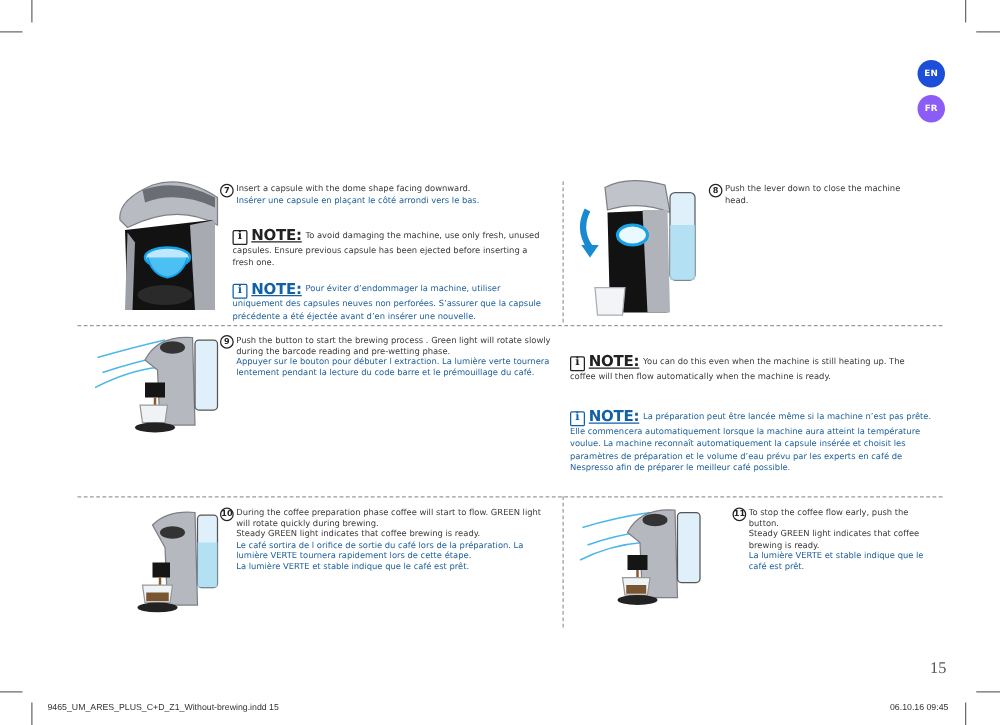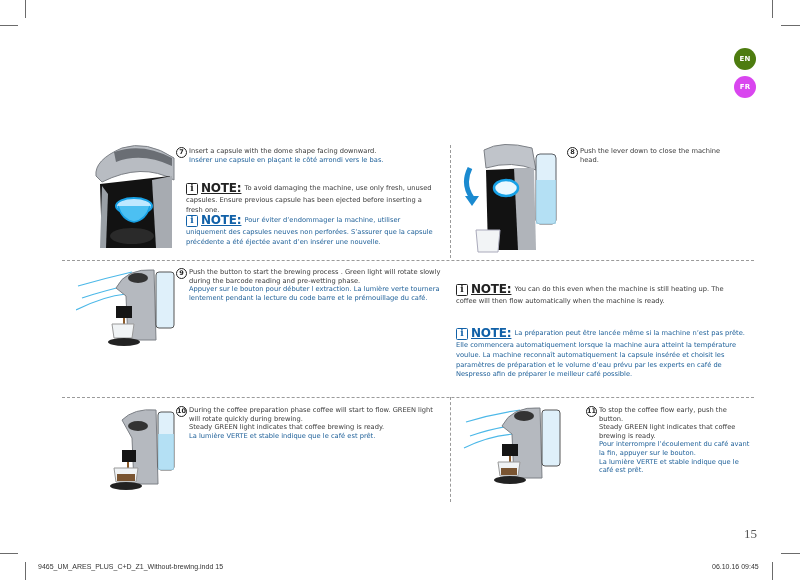--- a/index.html
+++ b/index.html
@@ -4,22 +4,22 @@
   <style>
     * { box-sizing: border-box; margin: 0; padding: 0; }
     html, body { width: 800px; height: 580px; background: #ffffff; overflow: hidden; }
     body { position: relative; font-family: "DejaVu Sans", sans-serif; color: #3a3a3a; }
 
     .crop { position: absolute; background: #6b6b6b; }
 
     .lang { position: absolute; width: 22px; height: 22px; border-radius: 50%;
             color: #fff; font-size: 7px; font-weight: bold; display: flex;
             align-items: center; justify-content: center; letter-spacing: .2px; }
-    .lang.en { left: 734px; top: 48px; background: #4d7c0f; }
-    .lang.fr { left: 734px; top: 76px; background: #d946ef; }
+    .lang.en { left: 734px; top: 48px; background: #1d4ed8; }
+    .lang.fr { left: 734px; top: 76px; background: #8b5cf6; }
 
     .hdash { position: absolute; height: 0; border-top: 1px dashed #9a9a9a; }
     .vdash { position: absolute; width: 0; border-left: 1px dashed #9a9a9a; }
 
     .step { position: absolute; font-size: 6.7px; line-height: 8.6px; }
     .step .num { position: absolute; left: 0; top: 0; width: 11px; height: 11px;
                  border: 1.3px solid #222; border-radius: 50%; font-size: 6.5px;
                  font-weight: bold; color: #222; display: flex; align-items: center;
                  justify-content: center; background: #fff; }
     .step .body { padding-left: 13px; }
@@ -78,21 +78,21 @@
   <span class="num">7</span>
   <div class="body">
     <span class="en-t">Insert a capsule with the dome shape facing downward.</span>
     <span class="fr-t">Insérer une capsule en plaçant le côté arrondi vers le bas.</span>
   </div>
 </div>
 
 <div class="note en" style="left:186px;top:180px;width:252px;">
   <span class="ibox">i</span><span class="head">NOTE:</span><span>To avoid damaging the machine, use only fresh, unused capsules. Ensure previous capsule has been ejected before inserting a fresh one.</span>
 </div>
-<div class="note fr" style="left:186px;top:212px;width:254px;">
+<div class="note fr" style="left:186px;top:223px;width:254px;">
   <span class="ibox">i</span><span class="head">NOTE:</span><span>Pour éviter d’endommager la machine, utiliser uniquement des capsules neuves non perforées. S’assurer que la capsule précédente a été éjectée avant d’en insérer une nouvelle.</span>
 </div>
 
 <svg class="illus" style="left:462px;top:140px;" width="100" height="114" viewBox="0 0 100 114">
   <path d="M22 10 Q40 0 70 8 L74 30 Q50 20 24 28 Z" fill="#c0c4ca" stroke="#7c8086"></path>
   <path d="M24 30 L70 28 L72 110 L26 110 Z" fill="#121212"></path>
   <path d="M52 28 L72 28 L74 110 L56 110 Z" fill="#b0b4ba"></path>
   <ellipse cx="44" cy="48" rx="12" ry="8" fill="#eaf8ff" stroke="#17a1e6" stroke-width="2.5"></ellipse>
   <rect x="74" y="14" width="20" height="70" rx="4" fill="#dff0fa" stroke="#5a5e64"></rect>
   <rect x="74" y="40" width="20" height="44" fill="#a9dcf3" opacity=".8"></rect>
@@ -144,20 +144,21 @@
   <path d="M14 64 L38 64 L36 78 L16 78 Z" fill="#f0f3f5" stroke="#999"></path>
   <rect x="17" y="70" width="18" height="7" fill="#7a5532"></rect>
   <ellipse cx="26" cy="82" rx="16" ry="4" fill="#222"></ellipse>
 </svg>
 
 <div class="step" style="left:176px;top:406px;width:262px;">
   <span class="num">10</span>
   <div class="body">
     <span class="en-t">During the coffee preparation phase coffee will start to flow. GREEN light will rotate quickly during brewing.</span>
     <span class="en-t">Steady GREEN light indicates that coffee brewing is ready.</span>
+    <span class="fr-t">Le café sortira de l orifice de sortie du café lors de la préparation. La lumière VERTE tournera rapidement lors de cette étape.</span>
     <span class="fr-t">La lumière VERTE et stable indique que le café est prêt.</span>
   </div>
 </div>
 
 <svg class="illus" style="left:462px;top:404px;" width="100" height="84" viewBox="0 0 100 84">
   <path d="M4 18 Q30 10 58 6 M8 32 Q30 24 60 20 M2 44 Q26 32 52 30" stroke="#4cb8e8" stroke-width="1.2" fill="none"></path>
   <path d="M40 22 Q50 2 78 4 L80 74 L52 74 L50 30 Z" fill="#b5b9bf" stroke="#7c8086"></path>
   <ellipse cx="62" cy="12" rx="10" ry="5" fill="#333"></ellipse>
   <rect x="80" y="6" width="18" height="56" rx="3" fill="#dff0fa" stroke="#555"></rect>
   <rect x="40" y="40" width="16" height="12" fill="#151515"></rect>
@@ -165,20 +166,19 @@
   <path d="M36 58 L58 58 L56 72 L38 72 Z" fill="#f0f3f5" stroke="#999"></path>
   <rect x="39" y="64" width="16" height="7" fill="#7a5532"></rect>
   <ellipse cx="48" cy="76" rx="16" ry="4" fill="#222"></ellipse>
 </svg>
 
 <div class="step" style="left:586px;top:406px;width:164px;">
   <span class="num">11</span>
   <div class="body">
     <span class="en-t">To stop the coffee flow early, push the button.</span>
     <span class="en-t">Steady GREEN light indicates that coffee brewing is ready.</span>
-    <span class="fr-t">Pour interrompre l’écoulement du café avant la fin, appuyer sur le bouton.</span>
     <span class="fr-t">La lumière VERTE et stable indique que le café est prêt.</span>
   </div>
 </div>
 
 <div class="pagenum">15</div>
 <div class="footer" style="left:38px;">9465_UM_ARES_PLUS_C+D_Z1_Without-brewing.indd   15</div>
 <div class="footer" style="left:712px;">06.10.16   09:45</div>
 
 </body></html>

